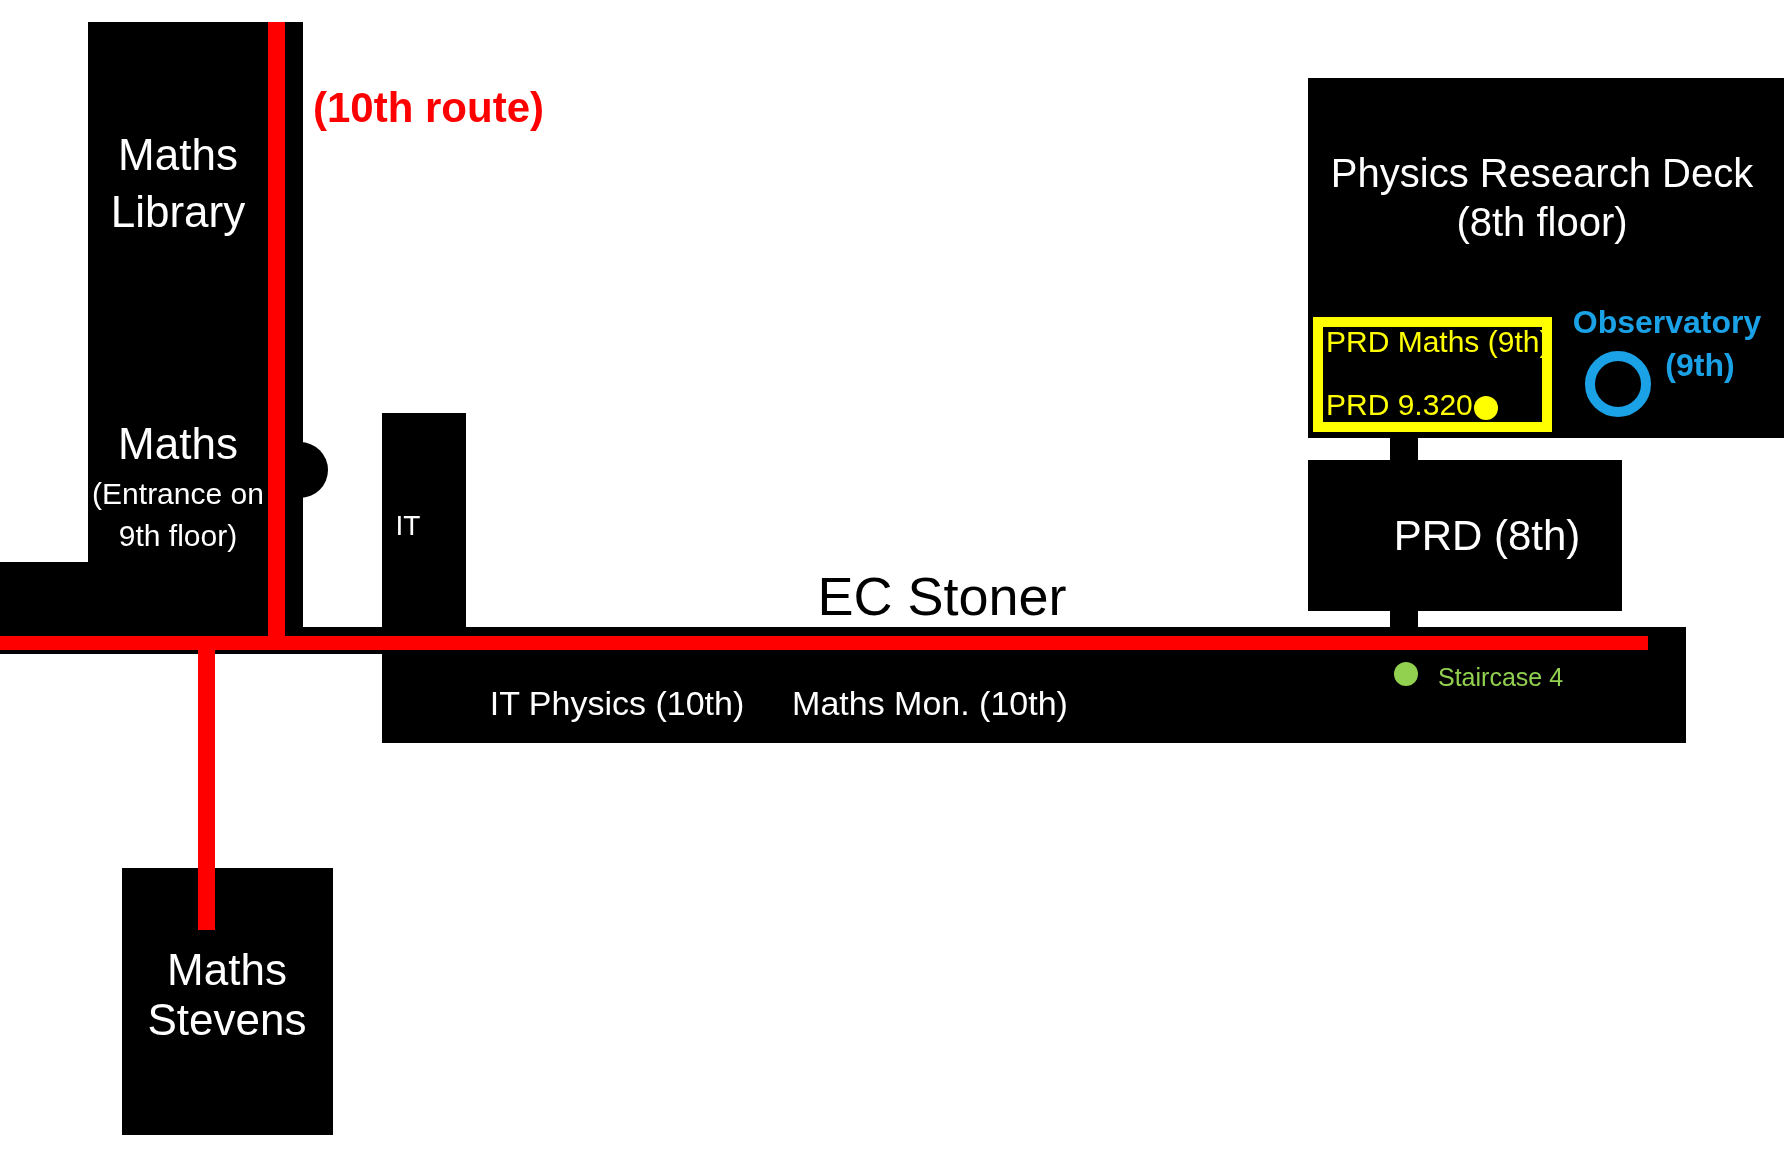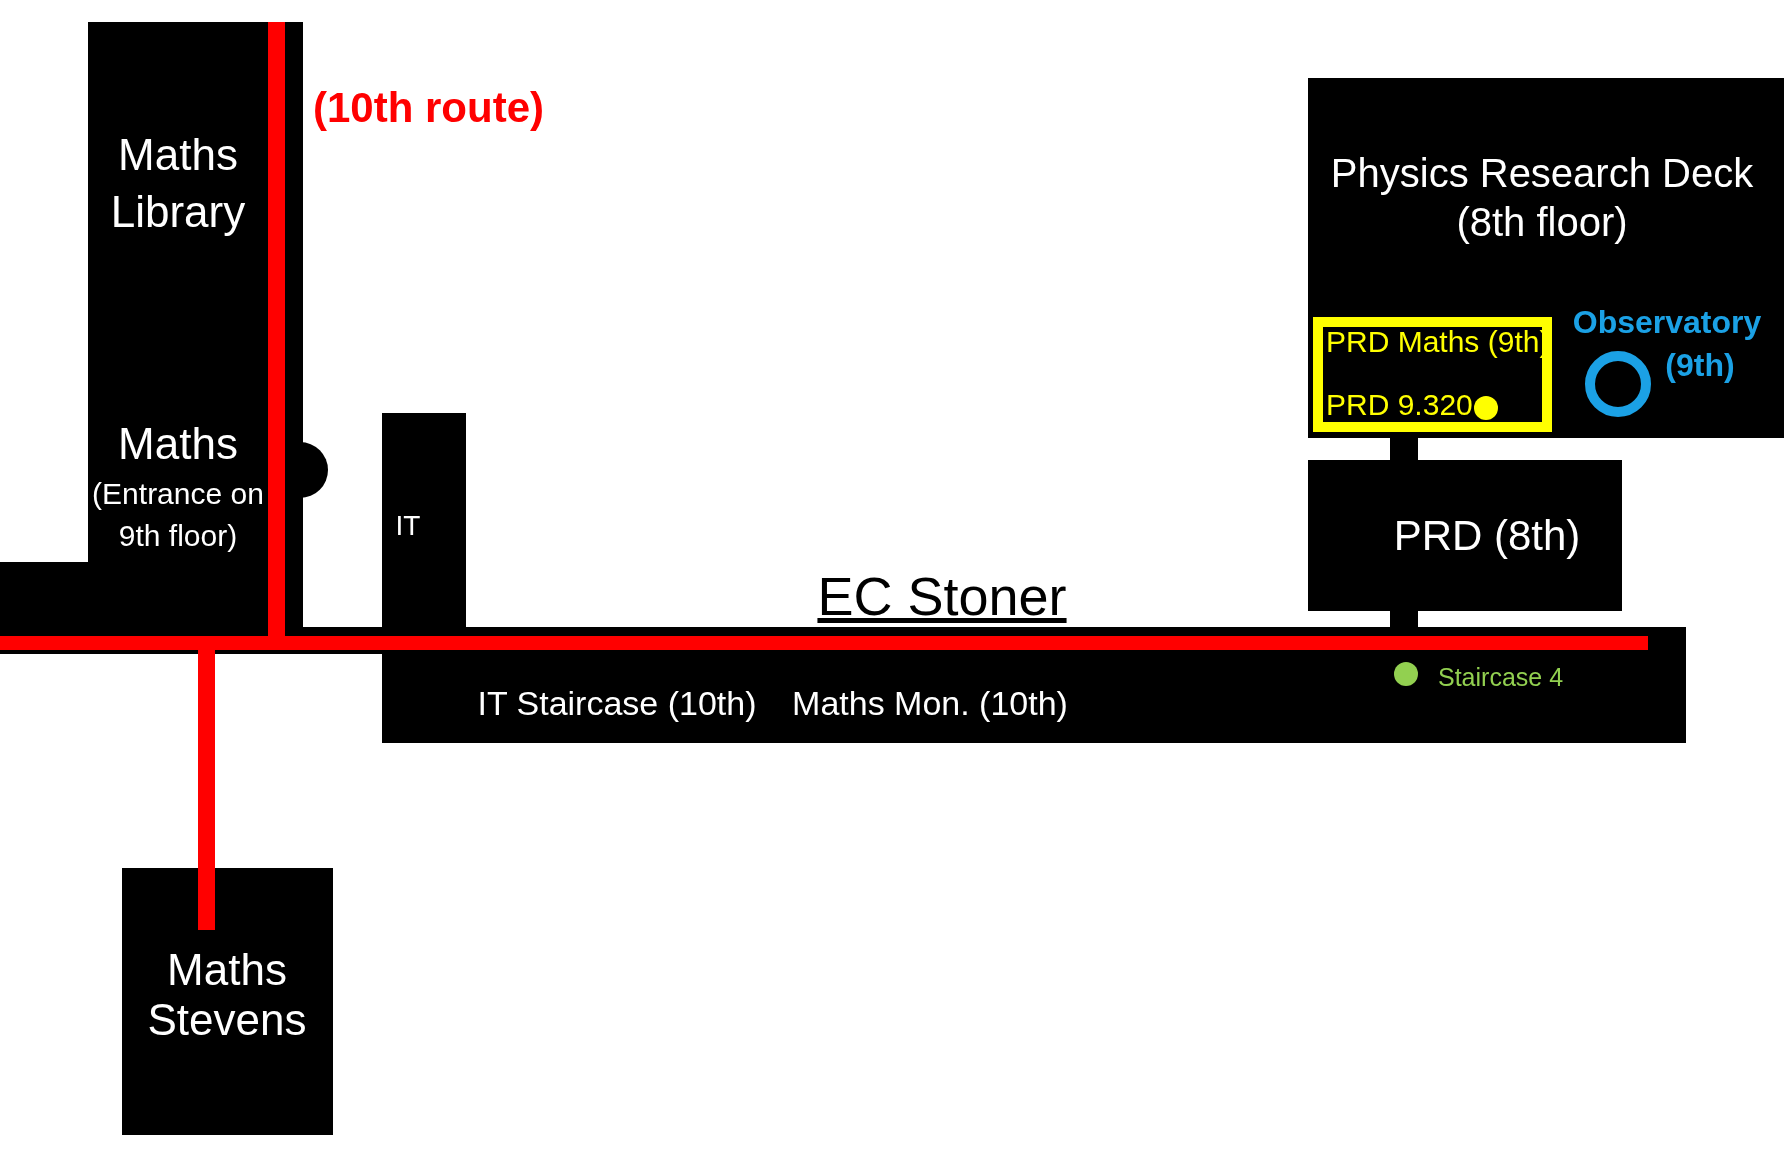--- a/index.html
+++ b/index.html
@@ -17,21 +17,21 @@
   .txt{
     position:absolute;
     line-height:1;
     white-space:nowrap;
     color:var(--white,#ffffff);
     transform:translate(-50%,-50%);
   }
   .txt.anchor-left{transform:translateY(-50%);}
   .bold{font-weight:bold;}
   .c-red{color:var(--red,#ff0000);}
-  .c-black{color:var(--black,#000000);text-decoration:underline;}
+  .c-black{color:var(--black,#000000);}
   .c-yellow{color:var(--yellow,#ffff00);}
   .c-green{color:var(--green,#92d050);}
   .c-blue{color:var(--blue,#1ba1e5);}
   #prd-maths-box{
     border:10px solid var(--yellow,#ffff00);
     box-sizing:border-box;
     background:transparent;
   }
   #observatory-ring{
     border:10px solid var(--blue,#1ba1e5);
@@ -72,21 +72,21 @@
   <div class="txt" style="left:178px;top:444px;font-size:44px;">Maths</div>
   <div class="txt" style="left:178px;top:494px;font-size:30px;">(Entrance on</div>
   <div class="txt" style="left:178px;top:536px;font-size:30px;">9th floor)</div>
 
   <div class="txt anchor-left bold c-red" style="left:313px;top:108px;font-size:42px;">(10th route)</div>
 
   <div class="txt" style="left:408px;top:526px;font-size:28px;">IT</div>
 
   <div class="txt c-black" style="left:942px;top:596px;font-size:54px;">EC Stoner</div>
 
-  <div class="txt" style="left:617px;top:703px;font-size:34px;">IT Staircase (10th)</div>
+  <div class="txt" style="left:617px;top:703px;font-size:34px;">IT Physics (10th)</div>
   <div class="txt" style="left:930px;top:703px;font-size:34px;">Maths Mon. (10th)</div>
 
   <div class="txt anchor-left c-green" style="left:1438px;top:677px;font-size:25px;">Staircase 4</div>
 
   <div class="txt" style="left:1542px;top:173px;font-size:40px;">Physics Research Deck</div>
   <div class="txt" style="left:1542px;top:222px;font-size:40px;">(8th floor)</div>
 
   <div class="txt anchor-left c-yellow" style="left:1326px;top:342px;font-size:30px;">PRD Maths (9th)</div>
   <div class="txt anchor-left c-yellow" style="left:1326px;top:405px;font-size:30px;">PRD 9.320</div>
 

